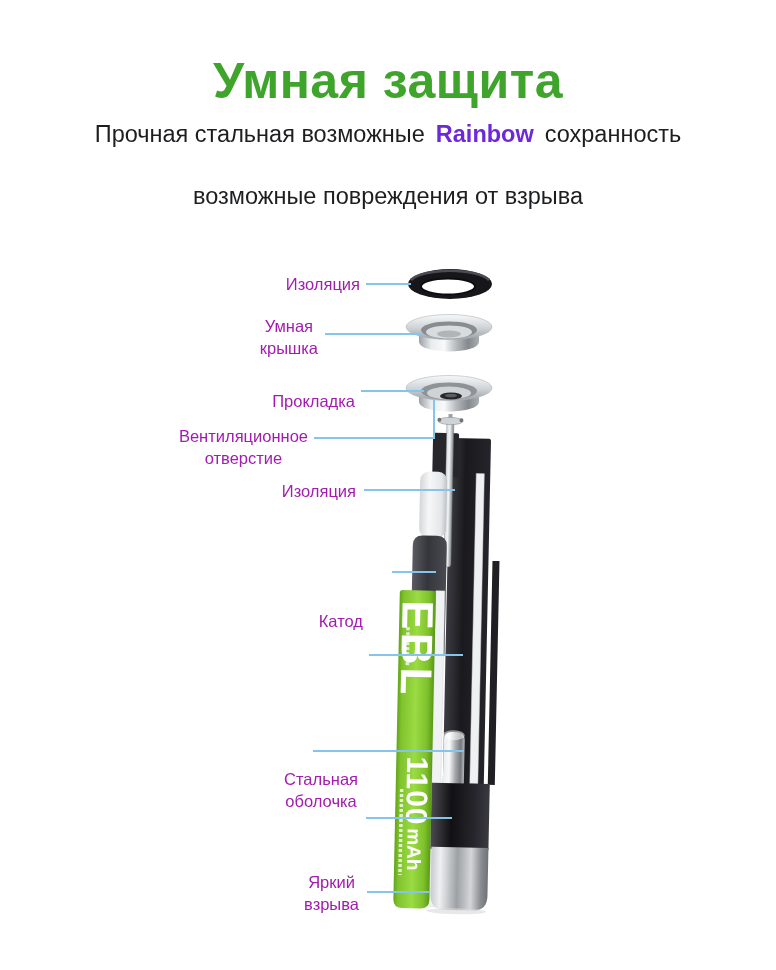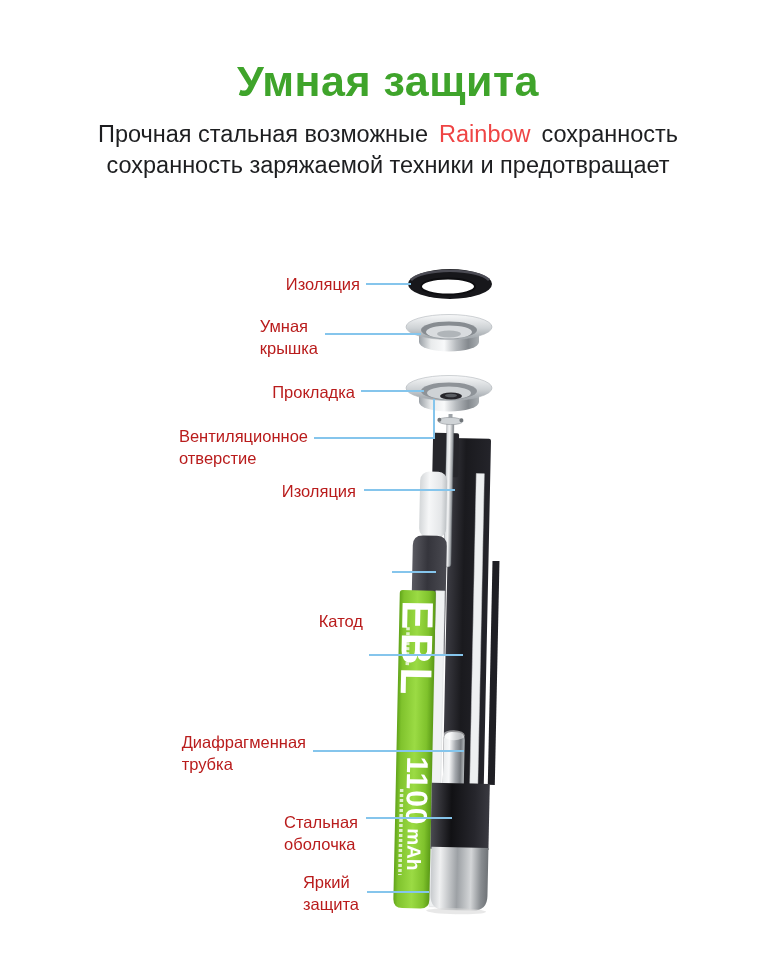--- a/index.html
+++ b/index.html
@@ -4,47 +4,48 @@
 <style>
   html,body{margin:0;padding:0;}
   body{
     width:776px;height:970px;background:#ffffff;
     font-family:"Liberation Sans","DejaVu Sans",sans-serif;
     position:relative;overflow:hidden;
   }
   .page{position:absolute;inset:0;}
   .title{
     position:absolute;top:58px;left:0;width:776px;
-    text-align:center;font-size:43px;line-height:46px;font-weight:bold;
+    text-align:center;font-size:50px;line-height:46px;font-weight:bold;
     color:#3fa42b;margin:0;letter-spacing:.5px;
   }
   .subtitle{
     position:absolute;top:119px;left:0;width:776px;
     text-align:center;font-size:23.5px;line-height:31px;
     color:#1d1e20;margin:0;
   }
-  .subtitle .brand{color:#ef4444;margin:10px 11px;}
+  .subtitle .brand{color:#6d28d9;margin:10px 11px;font-weight:bold;}
   .diagram{position:absolute;inset:0;}
   .battery-svg{position:absolute;left:0;top:0;}
   .label{
-    position:absolute;font-size:16.5px;line-height:22px;color:#b91c1c;
-    text-align:left;white-space:pre-line;
+    position:absolute;font-size:16.5px;line-height:22px;color:#a21caf;
+    text-align:center;white-space:pre-line;
   }
   .leader{position:absolute;height:2px;background:#85c5ec;}
   .leader.v{width:2px;}
 </style>
 </head>
 <body>
 
 <div class="page">
 
   <header>
     <h1 class="title">Умная защита</h1>
     <p class="subtitle"><span>Прочная стальная возможные</span><span class="brand">Rainbow</span><span>сохранность</span><br>
-      <span>сохранность заряжаемой техники и предотвращает</span><br>
+      <br>
+      <span>возможные повреждения от взрыва</span>
     </p>
   </header>
 
   <div class="diagram">
 
     <svg class="battery-svg" width="776" height="970" viewBox="0 0 776 970">
       <defs>
         <linearGradient id="metalDisc" x1="0" y1="0" x2="0" y2="1">
           <stop offset="0" stop-color="#f7f8f9"></stop>
             <stop offset=".55" stop-color="#ced2d5"></stop>
@@ -188,26 +189,24 @@
     <div class="leader" style="left:364px;top:489px;width:91px"></div>
     <div class="leader" style="left:392px;top:571px;width:44px"></div>
     <div class="leader" style="left:369px;top:654px;width:94px"></div>
     <div class="leader" style="left:313px;top:750px;width:151px"></div>
     <div class="leader" style="left:366px;top:817px;width:86px"></div>
     <div class="leader" style="left:367px;top:891px;width:62px"></div>
 
     <div class="label" style="right:416px;top:273px">Изоляция</div>
     <div class="label" style="right:458px;top:315px">Умная
 крышка</div>
-    <div class="label" style="right:421px;top:381px">Прокладка</div>
+    <div class="label" style="right:421px;top:390px">Прокладка</div>
     <div class="label" style="right:468px;top:425px">Вентиляционное
 отверстие</div>
     <div class="label" style="right:420px;top:480px">Изоляция</div>
     <div class="label" style="right:413px;top:610px">Катод</div>
-    <div class="label" style="right:470px;top:731px">Диафрагменная
-трубка</div>
-    <div class="label" style="right:418px;top:811px">Стальная
+    <div class="label" style="right:418px;top:768px">Стальная
 оболочка</div>
     <div class="label" style="right:417px;top:871px">Яркий
-защита</div>
+взрыва</div>
 
   </div>
 </div>
 
 </body></html>

